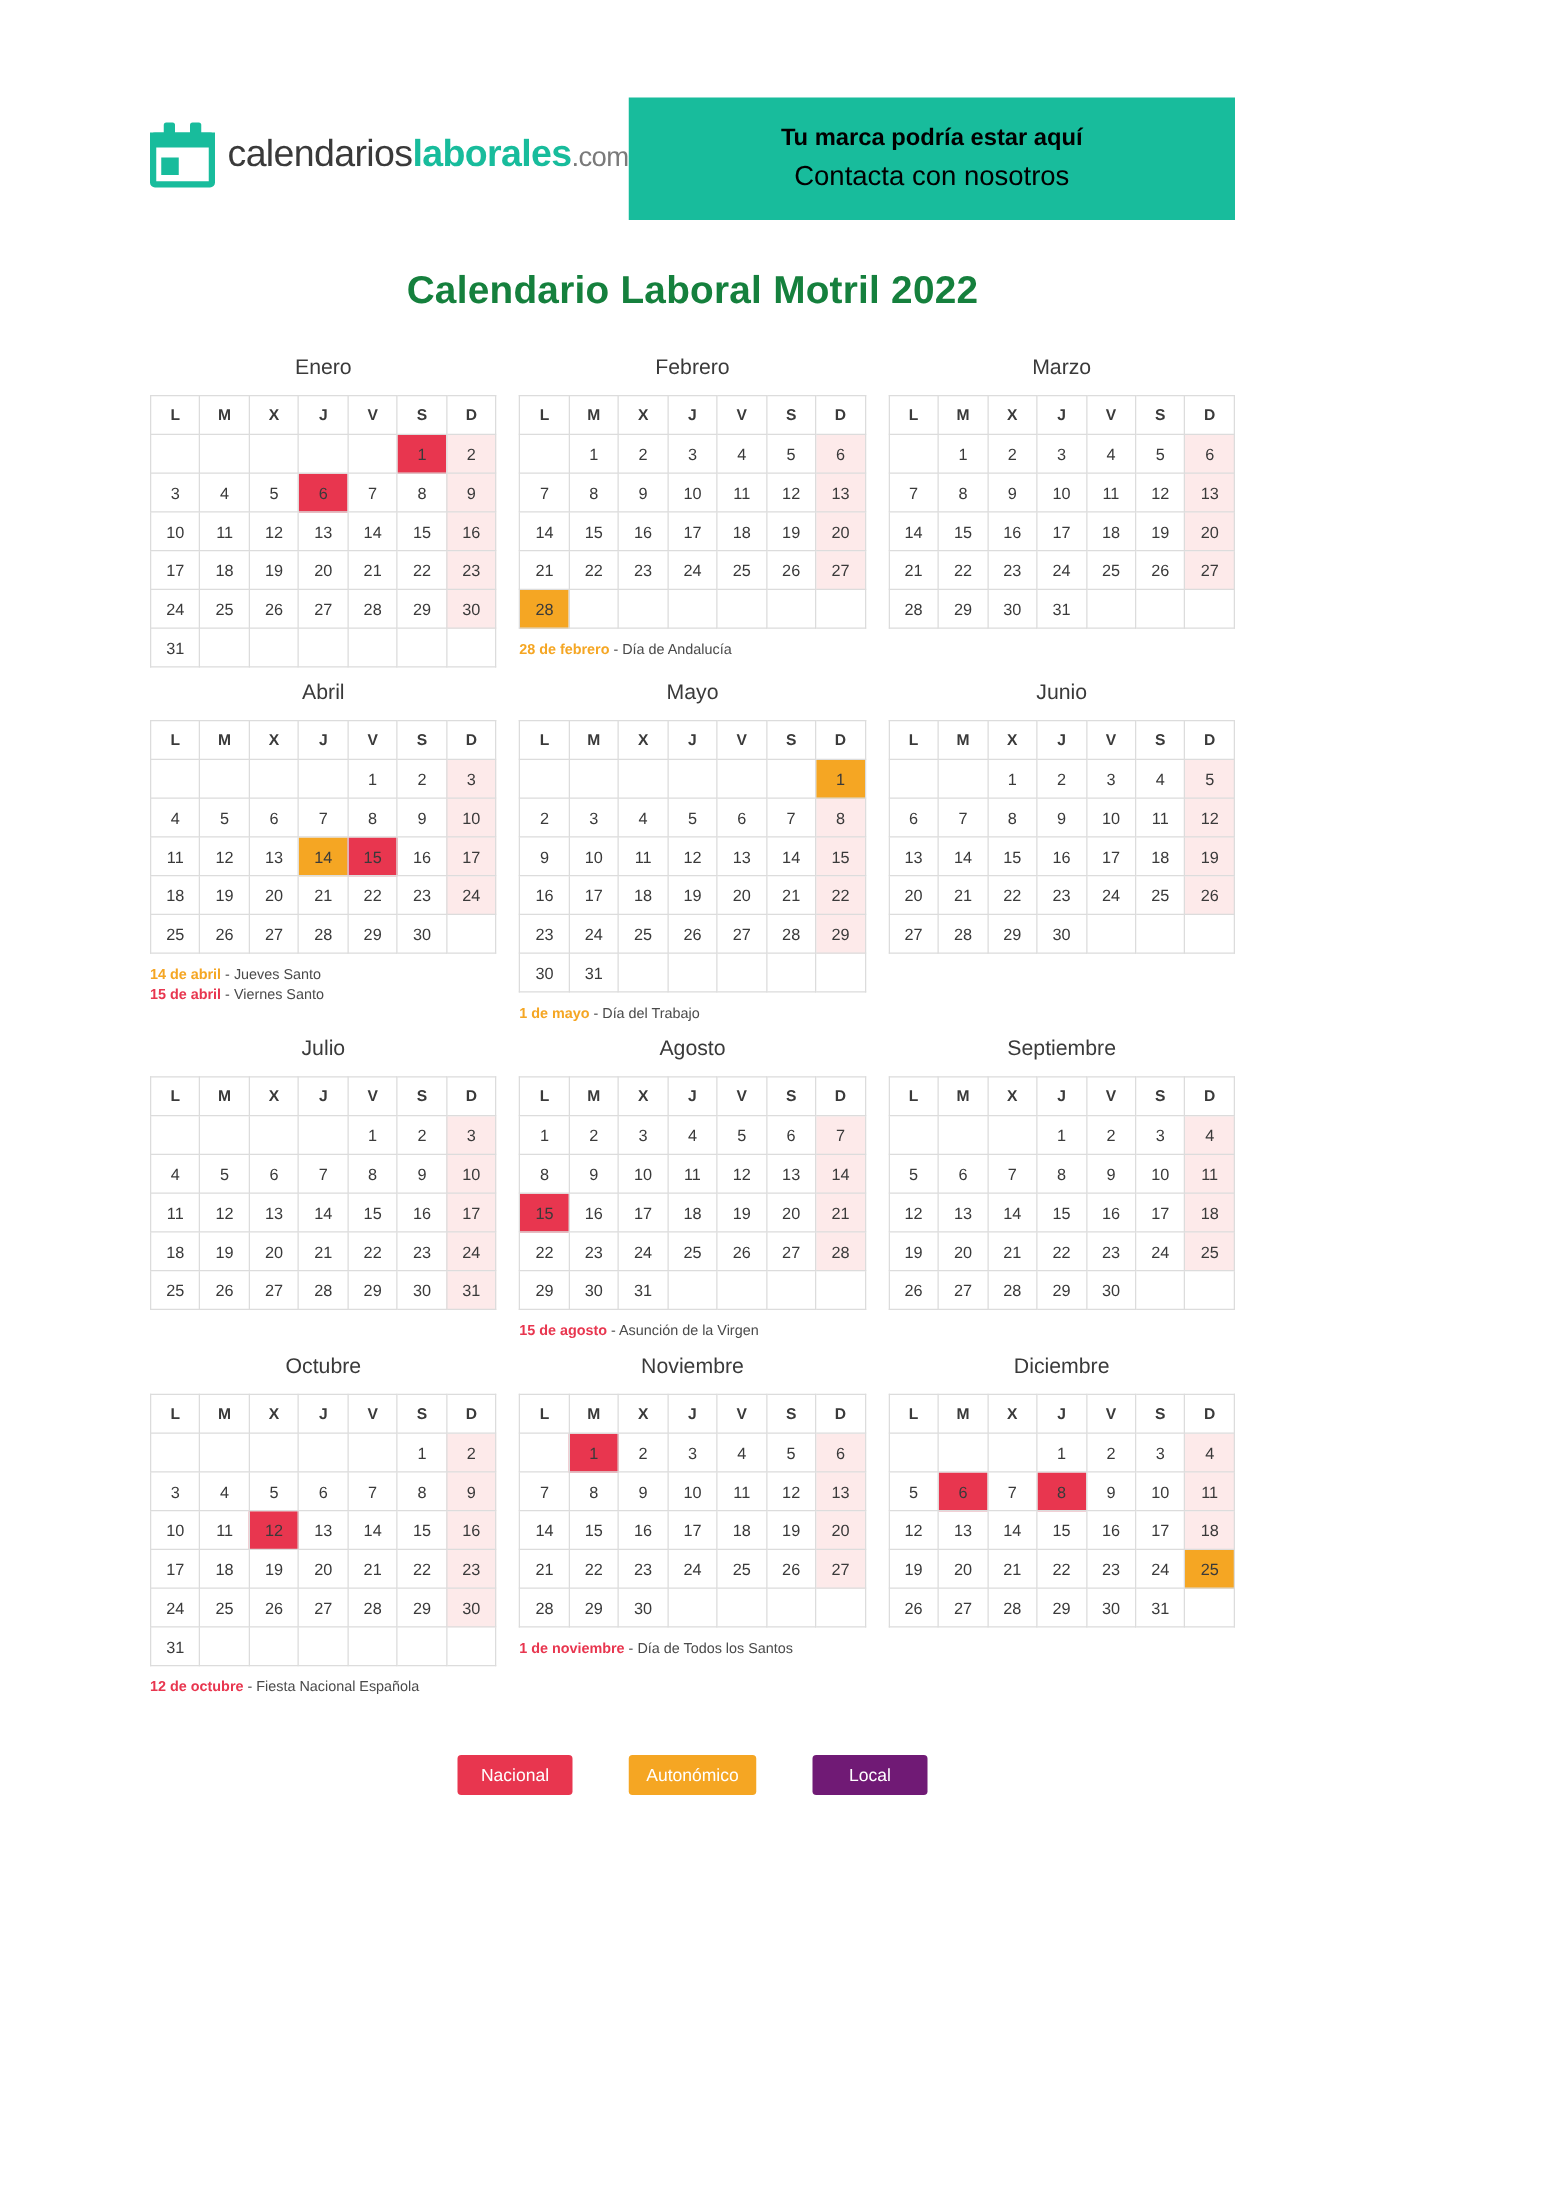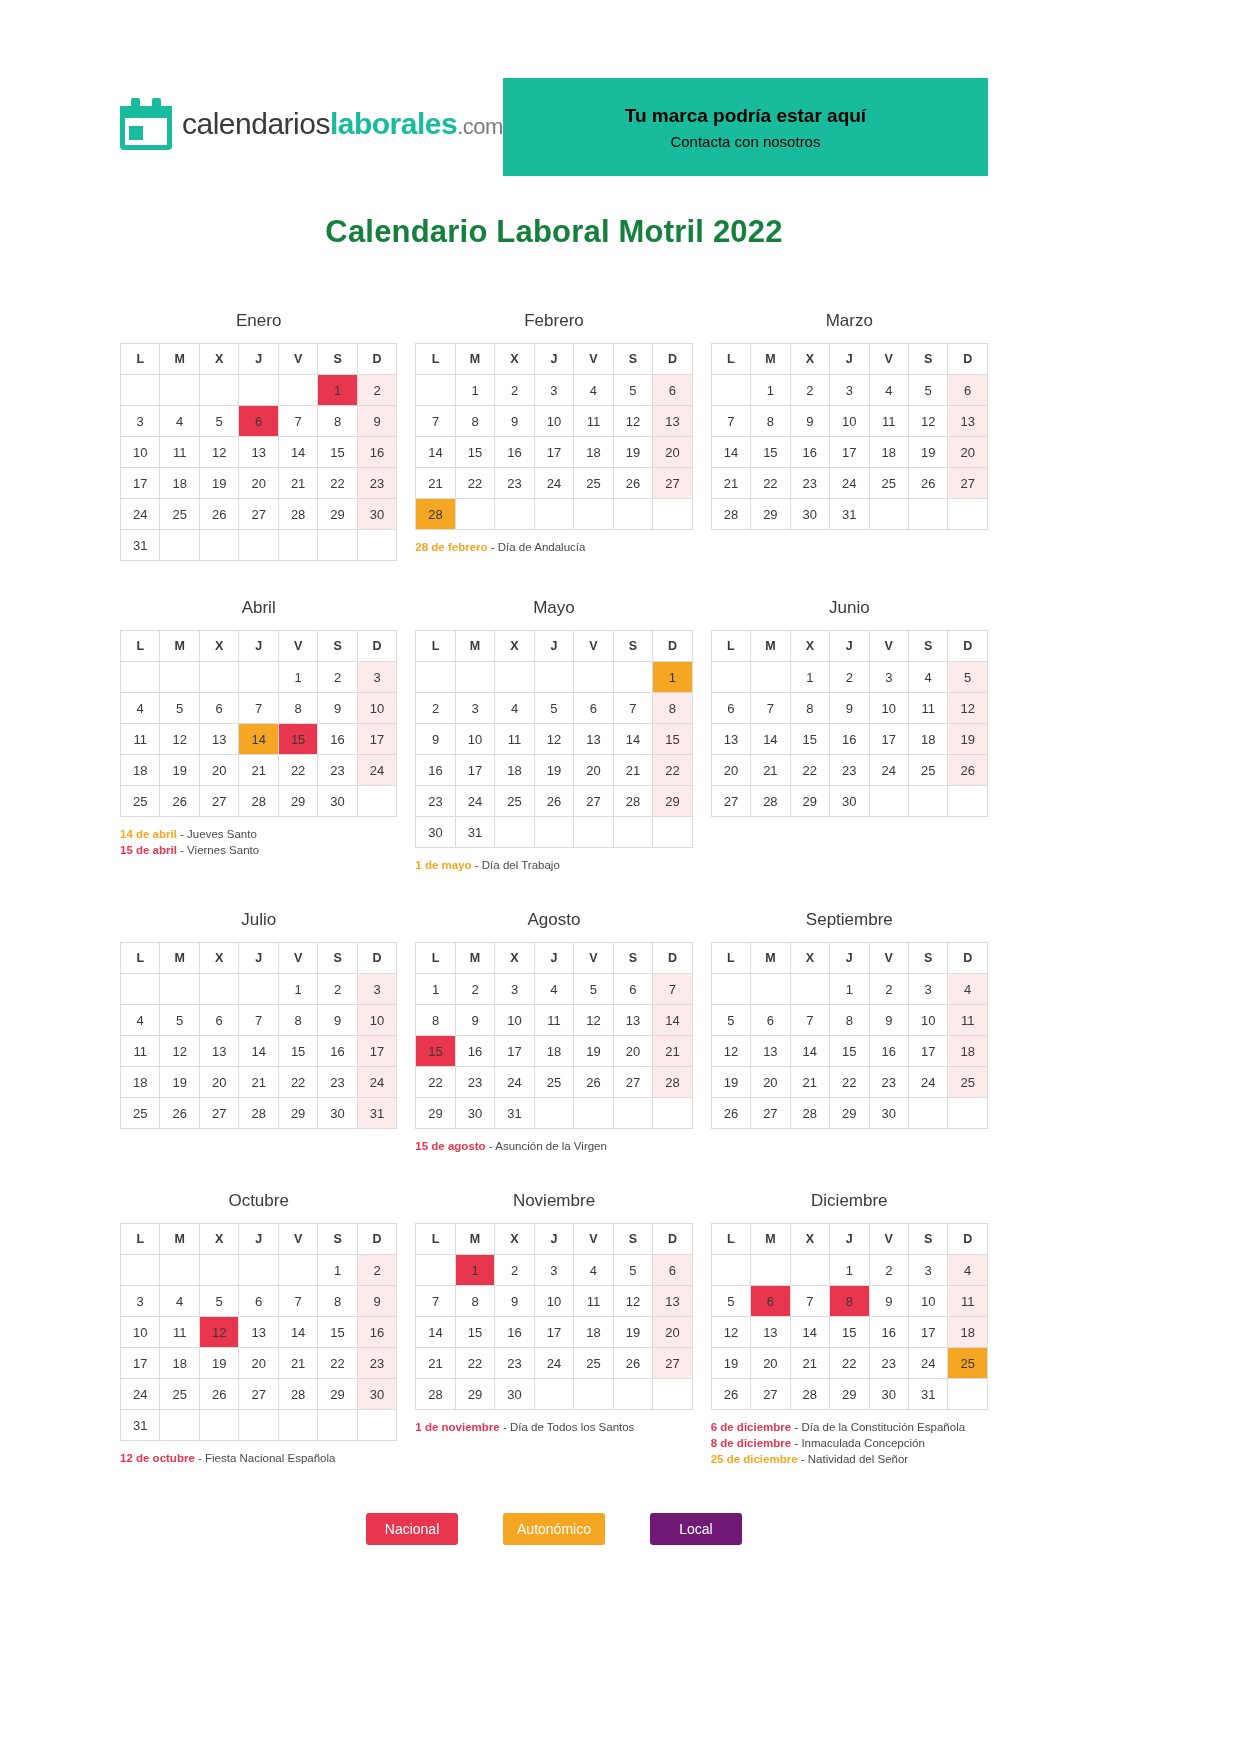--- a/index.html
+++ b/index.html
@@ -38,35 +38,35 @@
   .logo-text .t1 { color:#3a3a3a; font-weight:400; }
   .logo-text .t2 { color:#18bc9c; font-weight:bold; }
   .logo-text .t3 { color:#7a7a7a; font-weight:400; font-size:22px; }
 
   .banner {
     width:555px; height:98px; background:#18bc9c; color:#000000;
     display:flex; flex-direction:column; align-items:center; justify-content:center;
     gap:6px;
   }
   .banner .b1 { font-size:19px; font-weight:bold; }
-  .banner .b2 { font-size:15px; font-weight:400; }
+  .banner .b2 { font-size:22px; font-weight:400; }
 
   .title {
     text-align:center; font-size:31px; font-weight:bold; color:#15803d;
     margin-top:38px; letter-spacing:0.2px;
   }
 
   
   .months {
     display:grid;
     grid-template-columns:repeat(3, 1fr);
     gap:0px 18px;
     padding:34px 120px 0 120px;
   }
-  .month { margin-bottom:10px;margin-top:27px; }
+  .month { margin-bottom:10px; }
   .month-name {
     text-align:center; font-size:17px; color:#3a3a3a; margin-bottom:12px;
   }
   table.cal {
     border-collapse:collapse; width:100%;
     table-layout:fixed;
   }
   table.cal th, table.cal td {
     border:1px solid #dcdcdc;
     height:31px; text-align:center; vertical-align:middle;
@@ -919,25 +919,20 @@
               <td class="">26</td>
               <td class="">27</td>
               <td class="">28</td>
               <td class="">29</td>
               <td class="">30</td>
               <td class="">31</td>
               <td class="empty"></td>
             </tr>
           </tbody>
         </table>
-        <div class="notes">
-          <div class="note"><span class="d-nacional">6 de diciembre</span><span> - Día de la Constitución Española</span></div>
-          <div class="note"><span class="d-nacional">8 de diciembre</span><span> - Inmaculada Concepción</span></div>
-          <div class="note"><span class="d-autonomico">25 de diciembre</span><span> - Natividad del Señor</span></div>
-        </div>
       </div>
     </div>
 
   <div class="legend">
       <div class="chip nacional">Nacional</div>
       <div class="chip autonomico">Autonómico</div>
       <div class="chip local">Local</div>
     </div>
 
 </div>

